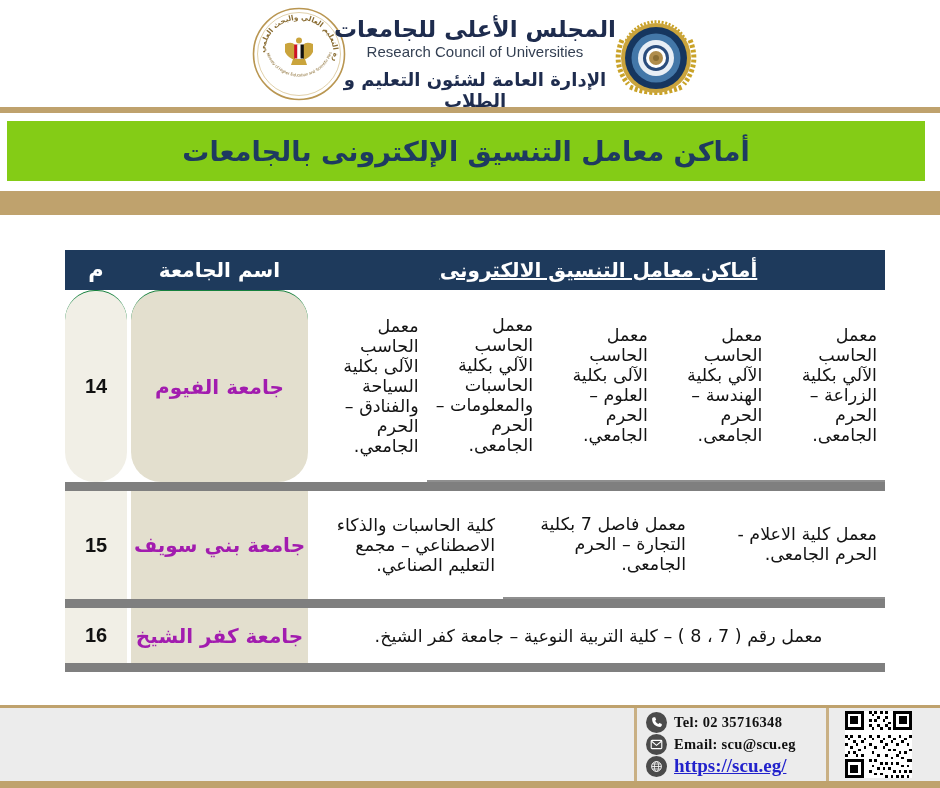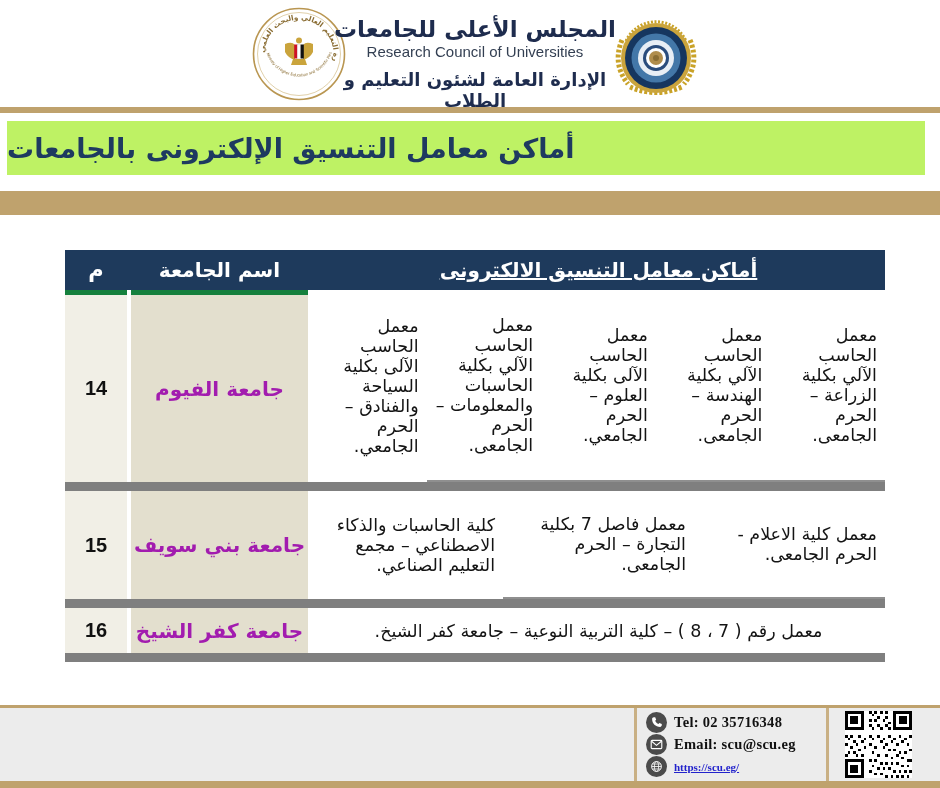--- a/index.html
+++ b/index.html
@@ -13,60 +13,60 @@
   .header-zone { position:absolute; top:0; left:0; width:940px; height:107px; background:#fff; }
   .ministry-logo { position:absolute; left:252px; top:7px; width:94px; height:94px; }
   .header-text { position:absolute; left:330px; top:16px; width:290px; text-align:center; }
   .h-ar1 { font-size:23px; font-weight:bold; color:#1e2c4e; line-height:1.15; }
   .h-en  { font-size:15px; color:#333f52; font-family:"Liberation Sans",sans-serif; margin-top:1px; }
   .h-ar2 { font-size:18px; font-weight:bold; color:#1e2c4e; margin-top:9px; }
   .scu-logo { position:absolute; left:610px; top:10px; width:92px; height:90px; }
 
   
   .tan1 { position:absolute; top:107px; left:0; width:940px; height:6px; background:#bfa26d; }
-  .title-box { position:absolute; top:121px; left:7px; width:918px; height:54px; background:#bef264;
-               display:flex; align-items:center; justify-content:flex-start; }
+  .title-box { position:absolute; top:121px; left:7px; width:918px; height:60px; background:#84cc16;
+               display:flex; align-items:center; justify-content:center; }
   .title-text { font-size:27px; font-weight:bold; color:#1e3a60; }
   .tan2 { position:absolute; top:191px; left:0; width:940px; height:24px; background:#bfa26d; }
 
   
   .uni-table { position:absolute; top:250px; left:65px; width:820px; }
   .thead { height:40px; background:#1e3a5c; color:#fff; font-weight:bold;
            display:flex; flex-direction:row-reverse; align-items:center; }
   .th-num  { width:62px;  text-align:center; font-size:21px; }
   .th-univ { width:185px; text-align:center; font-size:20px; }
   .th-labs { flex:1;      text-align:center; font-size:20px;text-decoration:underline; }
 
   .section { display:flex; flex-direction:row-reverse; }
-  .sec-fayoum { height:192px; } .sec-benisuef { height:108px; } .sec-kafr { height:45px; }
+  .sec-fayoum { height:192px; } .sec-benisuef { height:108px; } .sec-kafr { height:55px; }
   .cell-num  { width:62px; background:#f1efe6; display:flex; align-items:center; justify-content:center;
                font-family:"Liberation Sans",sans-serif; font-weight:bold; font-size:20px; color:#111; }
   .gapcol { width:4px; background:#fff; }
   .cell-univ { width:177px; background:#e3dfce; display:flex; align-items:center; justify-content:center;
                font-size:20px; font-weight:bold; color:#a21caf; }
-  .sec-first .cell-univ, .sec-first .cell-num { border-top:5px solid #15803d; }
+  .sec-first .cell-univ, .sec-first .cell-num { border-top:1px solid #15803d;border-radius:30px; }
   .cell-labs { flex:1; display:flex; flex-direction:row; background:#fff; }
   .lab-row { flex:1; display:flex; align-items:center; justify-content:center;
              font-size:17.5px; color:#141414; border-bottom:2px solid #8f8f8f; padding:0 8px; }
   .lab-row:last-child { border-bottom:none; }
   .sep { height:9px; background:#7f7f7f; }
 
   
   .f-line-top { position:absolute; top:705px; left:0; width:940px; height:3px; background:#bfa26d; }
   .footer { position:absolute; top:708px; left:0; width:940px; height:73px; background:#ececec; }
   .f-v1 { position:absolute; left:634px; top:0; height:73px; width:3px; background:#c9b084; }
   .f-v2 { position:absolute; left:826px; top:0; height:73px; width:3px; background:#c9b084; }
   .contacts { position:absolute; left:646px; top:4px; width:176px; height:65px;
               display:flex; flex-direction:column; justify-content:space-between; }
   .c-row { display:flex; align-items:center; gap:7px; }
   .c-icon { width:21px; height:21px; min-width:21px; border-radius:50%; background:#4b4b4b;
             display:flex; align-items:center; justify-content:center; }
   .c-text { font-family:"Liberation Serif",serif; font-weight:bold; font-size:14.5px; color:#111;
             white-space:nowrap; letter-spacing:0.3px; }
-  .c-link { font-family:"Liberation Serif",serif; font-weight:bold; font-size:11px;
+  .c-link { font-family:"Liberation Serif",serif; font-weight:bold; font-size:19px;
             color:#2222cc; text-decoration:underline; }
   .qr-box { position:absolute; left:845px; top:3px; width:67px; height:67px; background:#fff; }
   .f-line-bottom { position:absolute; top:781px; left:0; width:940px; height:7px; background:#bfa26d; }
 </style>
 </head>
 <body>
 
 <div class="header-zone">
 
   <svg class="ministry-logo" viewBox="0 0 94 94">

